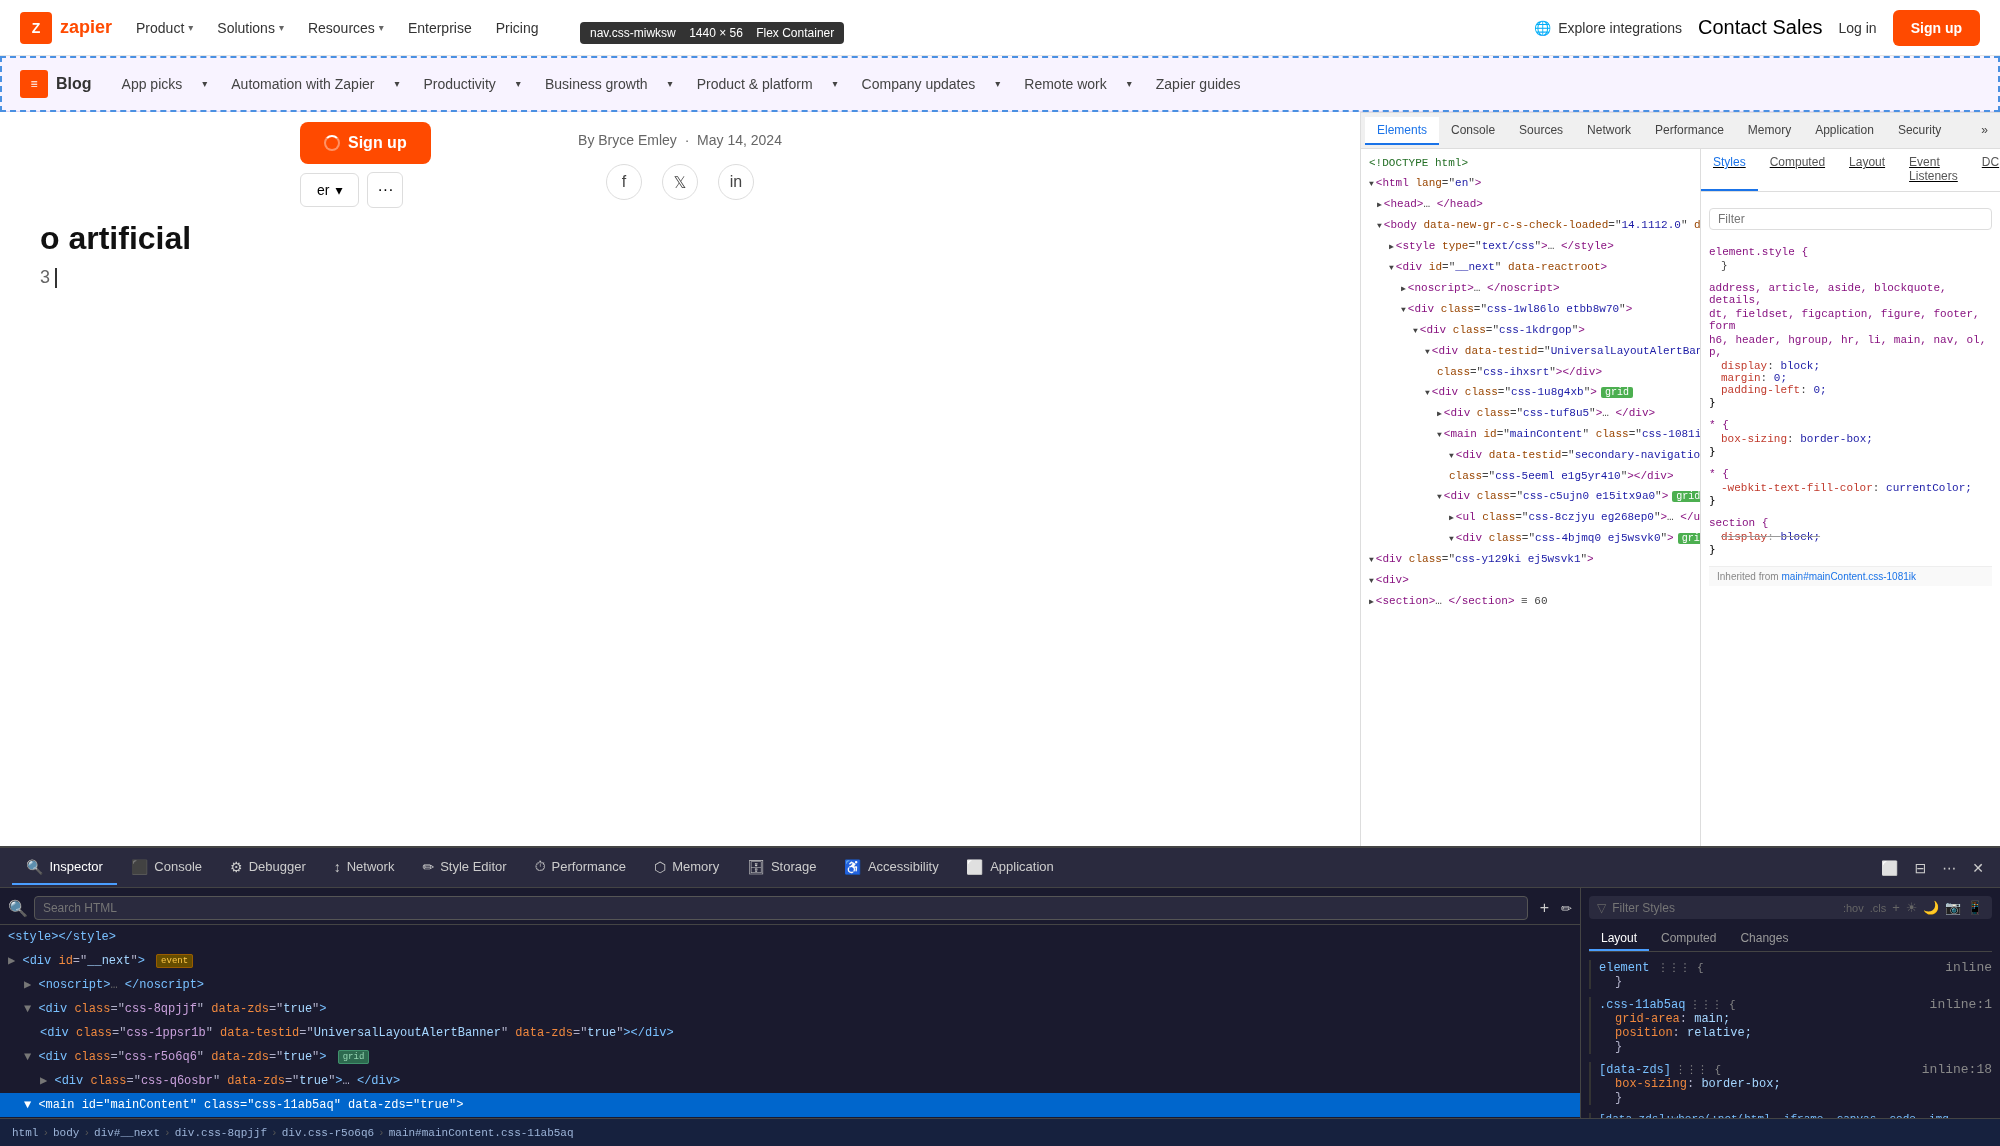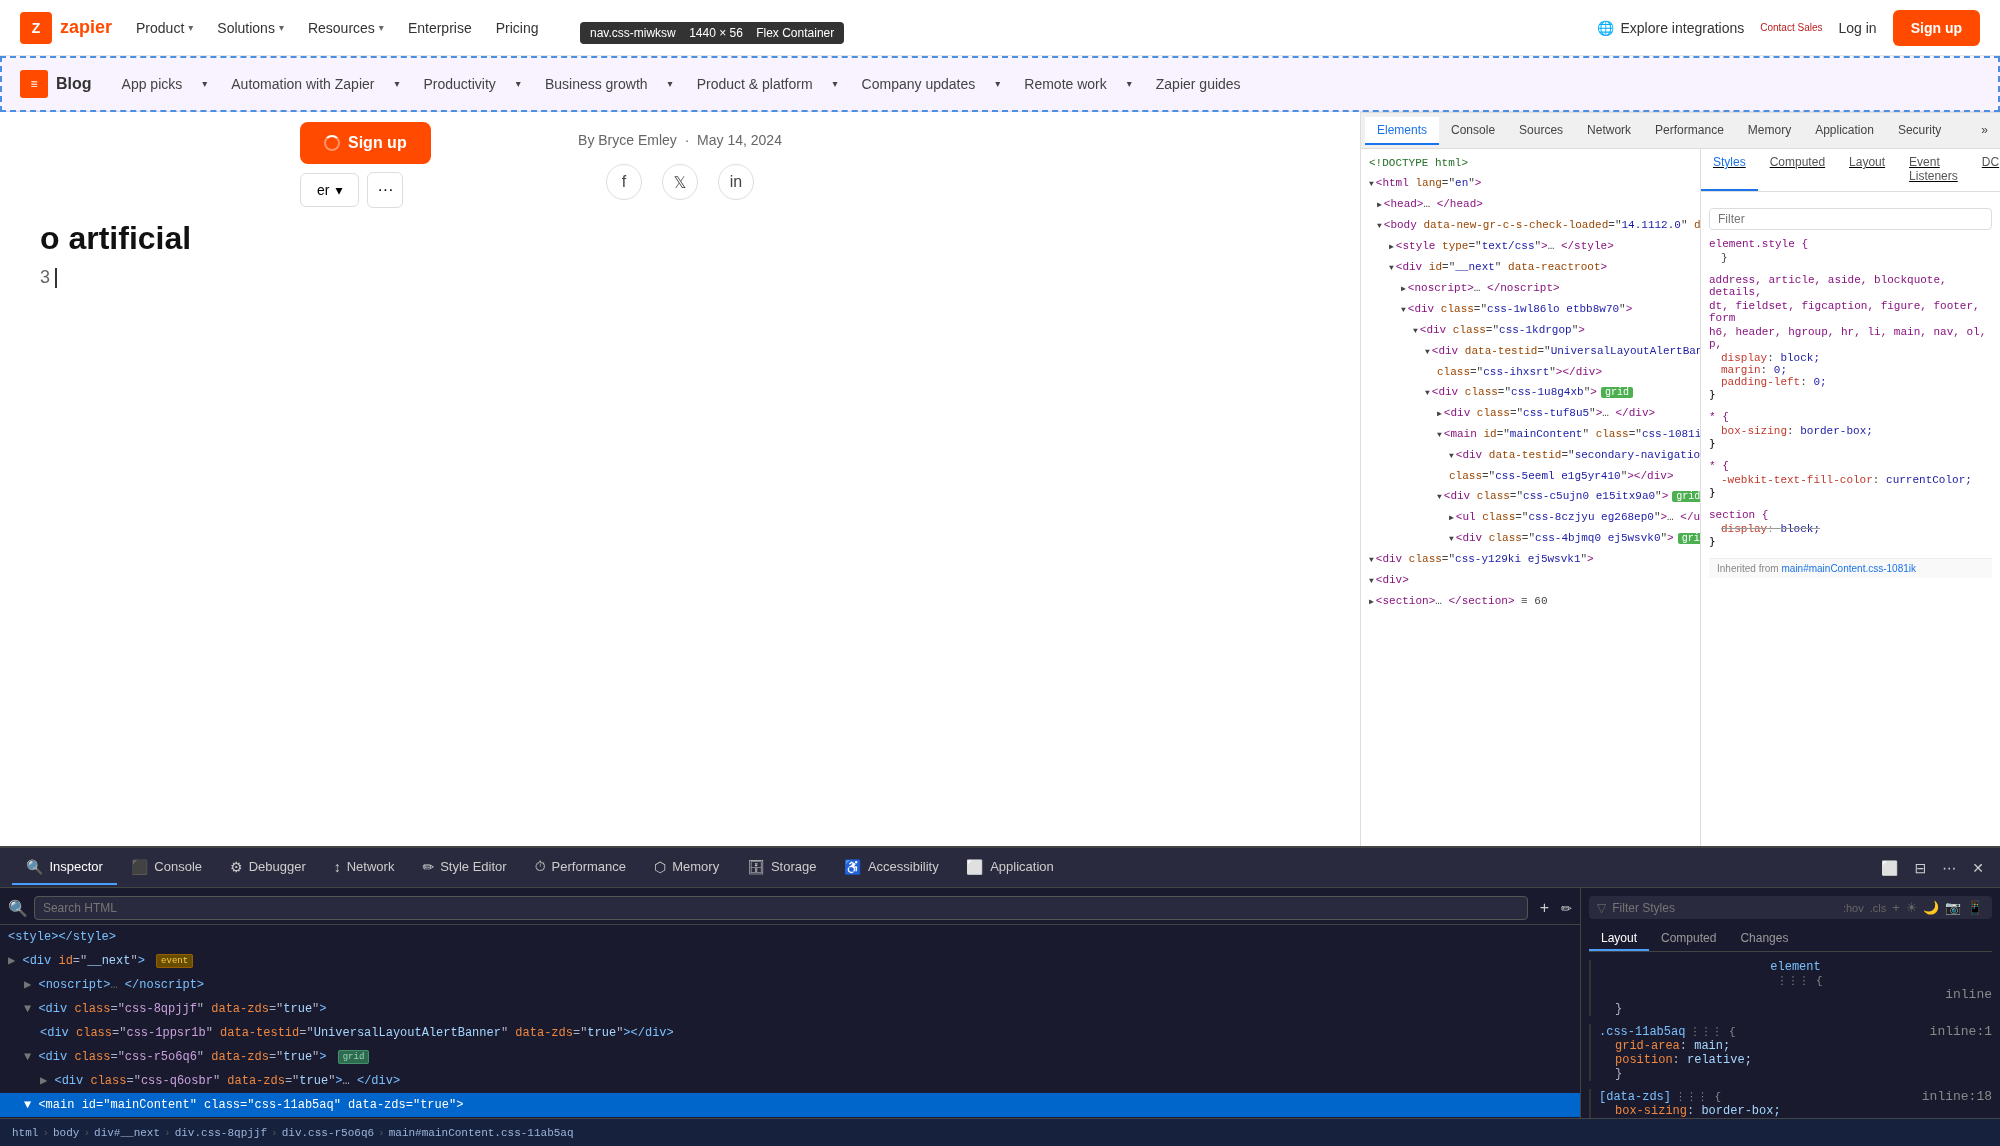--- a/index.html
+++ b/index.html
@@ -29,21 +29,21 @@
       color: white; font-size: 14px; font-weight: 900;
     }
     .nav-item {
       display: flex; align-items: center; gap: 4px;
       font-size: 14px; color: #333; cursor: pointer;
     }
     .nav-item .chevron { font-size: 10px; color: #666; }
     .nav-spacer { flex: 1; }
     .nav-actions { display: flex; align-items: center; gap: 16px; }
     .explore-integrations { display: flex; align-items: center; gap: 6px; font-size: 14px; color: #333; cursor: pointer; }
-    .contact-sales { font-size: 10px; color: #b91c1c; cursor: pointer; }
+    .contact-sales { font-size: 20px; color: #000000; cursor: pointer; }
     .log-in { font-size: 14px; color: #333; cursor: pointer; }
     .sign-up-btn {
       background: #ff4a00; color: white; border: none;
       padding: 10px 18px; border-radius: 6px; font-size: 14px;
       font-weight: 600; cursor: pointer;
     }
 
     
     .devtools-tooltip {
       position: absolute;
@@ -229,21 +229,21 @@
       text-decoration: underline;
     }
     .styles-sub-tab {
       padding: 6px 12px; font-size: 12px; color: #555;
       cursor: pointer; border-bottom: 2px solid transparent;
     }
     .styles-sub-tab.active { color: #1a73e8; border-bottom: 2px solid #1a73e8; }
     .filter-row {
       display: flex; align-items: center; gap: 4px;
       border: 1px solid #ddd; border-radius: 4px;
-      padding: 3px 8px; margin-bottom: 8px;
+      padding: 3px 8px; margin-bottom: 16px;
     }
     .filter-input {
       border: none; outline: none; font-size: 12px; flex: 1;
     }
     .style-rule { margin-bottom: 10px; font-family: 'Courier New', monospace; font-size: 11px; }
     .rule-selector { color: #881280; margin-bottom: 2px; }
     .rule-body { padding-left: 12px; color: #444; }
     .prop-name { color: #c0392b; }
     .prop-value { color: #1a1aa6; }
     .strikethrough { text-decoration: line-through; color: #999; }
@@ -752,21 +752,21 @@
         </div>
         <div class="ff-right-tab">
           <span>Computed</span>
         </div>
         <div class="ff-right-tab">
           <span>Changes</span>
         </div>
       </div>
 
       <div class="css-rule-block">
-        <div style="display:flex;align-items:center;flex-direction:column;">
+        <div style="display:flex;align-items:center;">
           <span class="css-rule-selector">element</span>
           <span class="css-rule-source" style="color:#888">⋮⋮⋮ {</span>
           <span class="css-inline-val">inline</span>
         </div>
         <div class="css-rule-prop-line">}</div>
       </div>
 
       <div class="css-rule-block">
         <div style="display:flex;align-items:center;">
           <span class="css-rule-selector">.css-11ab5aq</span>

